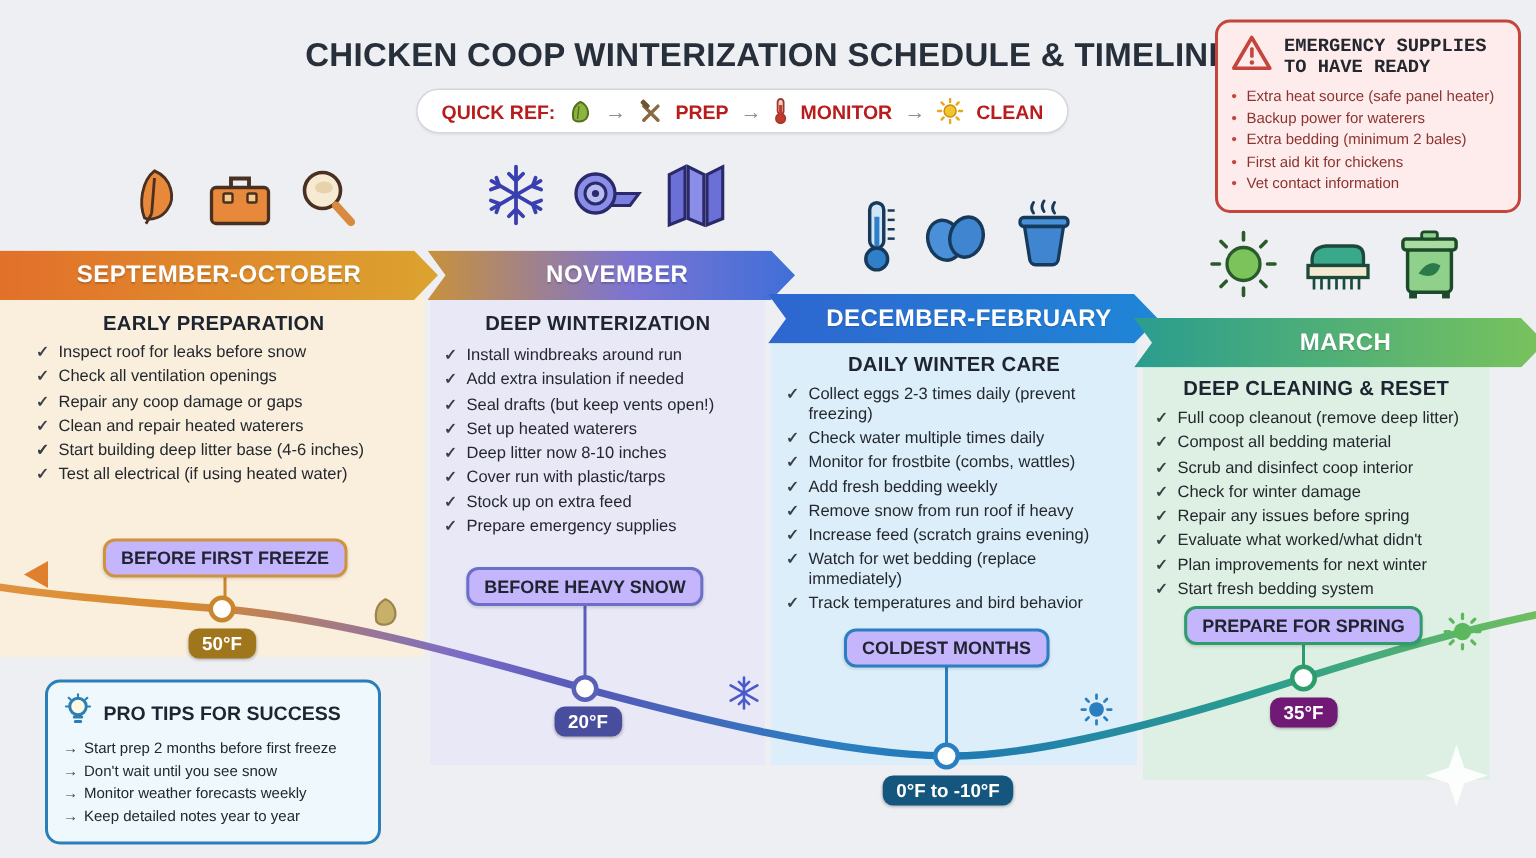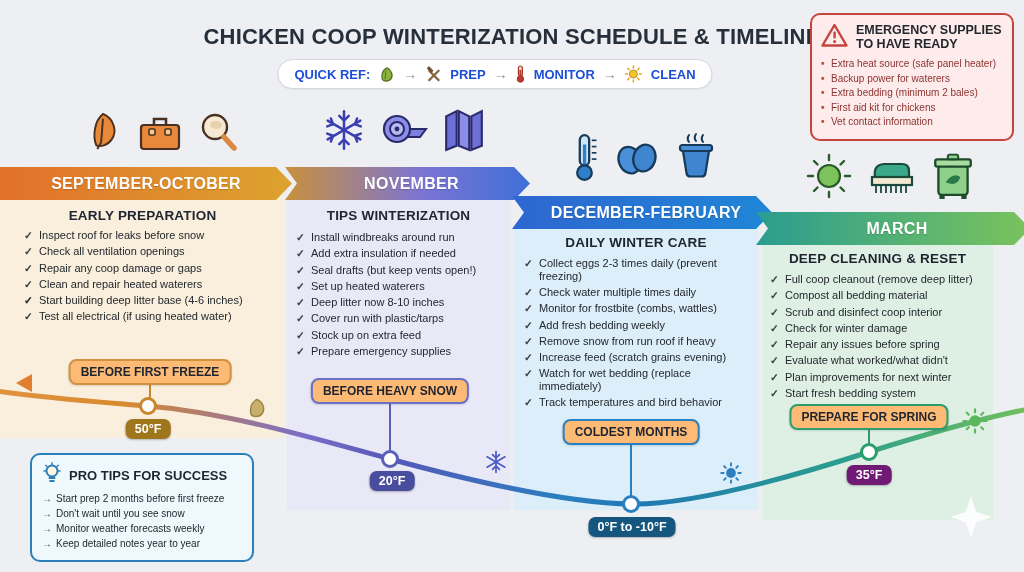--- a/index.html
+++ b/index.html
@@ -8,27 +8,27 @@
   
   .panel{position:absolute;z-index:0;}
   .p1{left:0;top:196px;width:283px;height:242px;background:#f9efdc;}
   .p2{left:287px;top:196px;width:223px;height:314px;background:#e8e8f7;}
   .p3{left:514px;top:224px;width:244px;height:286px;background:#dceef9;}
   .p4{left:762px;top:240px;width:231px;height:280px;background:#def0e4;}
 
   
   .title{position:absolute;top:24px;left:0;width:1024px;text-align:center;font-size:22px;font-weight:bold;color:#262f3a;letter-spacing:.2px;z-index:5;}
   .quickref{position:absolute;left:495px;top:59px;transform:translateX(-50%);z-index:5;background:#fff;border:1.5px solid #d5d7de;border-radius:18px;padding:5px 16px;display:flex;align-items:center;gap:8px;box-shadow:0 1px 2px rgba(0,0,0,.06);}
-  .qr-label,.qr-step-label{font-weight:bold;font-size:13px;color:#1d4ed8;white-space:nowrap;}
+  .qr-label,.qr-step-label{font-weight:bold;font-size:13px;color:#b91c1c;white-space:nowrap;}
   .qr-arrow{color:#8a8f98;font-size:14px;}
   .qr-icon{display:inline-flex;}
 
   
   .emergency{position:absolute;left:810px;top:13px;width:204px;z-index:6;background:#fdeceb;border:2px solid #c4453c;border-radius:10px;padding:8px 9px 8px 9px;box-sizing:border-box;}
-  .em-head{display:flex;gap:8px;}
+  .em-head{display:flex;align-items:center;gap:8px;font-family:Liberation Mono, monospace;}
   .em-title{font-weight:bold;font-size:12.5px;color:#24272e;line-height:1.15;}
   .em-list{margin:6px 0 0;padding:0;list-style:none;font-size:10px;color:#8c3330;}
   .em-list li{position:relative;padding-left:10px;margin-bottom:2.5px;line-height:1.2;}
   .em-list .blt{position:absolute;left:0;top:0;color:#c4453c;font-weight:bold;}
 
   
   .banner{position:absolute;z-index:3;height:33px;display:flex;align-items:center;justify-content:center;color:#fff;font-weight:bold;font-size:16px;letter-spacing:.3px;text-shadow:0 1px 1px rgba(0,0,0,.18);}
   .b1{left:0;top:167px;width:292px;background:linear-gradient(90deg,#e2702a,#dca32f);clip-path:polygon(0 0,calc(100% - 16px) 0,100% 50%,calc(100% - 16px) 100%,0 100%);}
   .b2{left:285px;top:167px;width:237px;background:linear-gradient(90deg,#c8913c,#7d74d2 55%,#3f6fd8);clip-path:polygon(0 0,calc(100% - 16px) 0,100% 50%,calc(100% - 16px) 100%,0 100%,12px 50%);padding-left:8px;}
   .b3{left:512px;top:196px;width:252px;background:linear-gradient(90deg,#2e66d0,#1f86d6);clip-path:polygon(0 0,calc(100% - 16px) 0,100% 50%,calc(100% - 16px) 100%,0 100%,12px 50%);padding-left:8px;}
@@ -38,21 +38,21 @@
   .i1{left:83px;top:110px;} .i2{left:322px;top:106px;} .i3{left:572px;top:132px;} .i4{left:806px;top:152px;}
 
   .subtitle{position:absolute;z-index:3;font-weight:bold;color:#1e2430;font-size:13.5px;text-align:center;letter-spacing:.2px;}
   .s1{left:0;top:208px;width:285px;} .s2{left:287px;top:208px;width:223px;} .s3{left:514px;top:235px;width:244px;} .s4{left:762px;top:251px;width:231px;}
 
   .tasks{position:absolute;z-index:3;list-style:none;margin:0;padding:0;font-size:11px;color:#23282e;}
   .tasks li{position:relative;padding-left:15px;margin-bottom:3.5px;line-height:1.16;}
   .tasks .chk{position:absolute;left:0;top:0;color:#3b4046;font-weight:bold;font-size:10.5px;}
   .t1{left:24px;top:229px;width:252px;} .t2{left:296px;top:231px;width:206px;} .t3{left:524px;top:257px;width:226px;} .t4{left:770px;top:273px;width:220px;}
 
-  .milestone{position:absolute;z-index:4;background:#fdba74;border:2px solid;border-radius:8px;font-weight:bold;font-size:12px;color:#1e2430;padding:4px 10px;white-space:nowrap;transform:translateX(-50%);box-shadow:0 1px 2px rgba(0,0,0,.12);}
+  .milestone{position:absolute;z-index:4;background:#c4b5fd;border:2px solid;border-radius:8px;font-weight:bold;font-size:12px;color:#1e2430;padding:4px 10px;white-space:nowrap;transform:translateX(-50%);box-shadow:0 1px 2px rgba(0,0,0,.12);}
   .m1{left:150px;top:359px;border-color:#d0923e;} .m2{left:390px;top:378px;border-color:#6a6fc8;} .m3{left:631px;top:419px;border-color:#2a7fc1;} .m4{left:869px;top:404px;border-color:#2e9d6e;}
 
   .connector{position:absolute;z-index:2;width:2px;}
   .k1{left:149px;top:384px;height:22px;background:#c9862c;} .k2{left:389px;top:403px;height:57px;background:#5a5fb8;} .k3{left:630px;top:444px;height:61px;background:#2a7fc1;} .k4{left:868px;top:429px;height:24px;background:#2e9d6e;}
 
   .node{position:absolute;z-index:4;width:12px;height:12px;background:#fff;border:3px solid;border-radius:50%;transform:translate(-50%,-50%);}
   .n1{left:148px;top:406px;border-color:#c9862c;} .n2{left:390px;top:459px;border-color:#5a5fb8;} .n3{left:631px;top:504px;border-color:#2a7fc1;} .n4{left:869px;top:452px;border-color:#2e9d6e;}
 
   .temp{position:absolute;z-index:4;color:#fff;font-weight:bold;font-size:12.5px;border-radius:7px;padding:3px 9px;transform:translateX(-50%);white-space:nowrap;box-shadow:0 1px 2px rgba(0,0,0,.25);}
   .tp1{left:148px;top:419px;background:#a0761c;} .tp2{left:392px;top:471px;background:#484d9e;} .tp3{left:632px;top:517px;background:#14567e;} .tp4{left:869px;top:465px;background:#701a75;text-align:right;}
@@ -274,21 +274,21 @@
       <span>NOVEMBER</span>
     </div>
   <div class="banner b3">
       <span>DECEMBER-FEBRUARY</span>
     </div>
   <div class="banner b4">
       <span>MARCH</span>
     </div>
 
   <div class="subtitle s1">EARLY PREPARATION</div>
-  <div class="subtitle s2">TIPS WINTERIZATION</div>
+  <div class="subtitle s2">DEEP WINTERIZATION</div>
   <div class="subtitle s3">DAILY WINTER CARE</div>
   <div class="subtitle s4">DEEP CLEANING &amp; RESET</div>
 
   <ul class="tasks t1">
     <li><span class="chk">✓</span><span>Inspect roof for leaks before snow</span></li>
     <li><span class="chk">✓</span><span>Check all ventilation openings</span></li>
     <li><span class="chk">✓</span><span>Repair any coop damage or gaps</span></li>
     <li><span class="chk">✓</span><span>Clean and repair heated waterers</span></li>
     <li><span class="chk">✓</span></li>
     <li><span class="chk">✓</span><span>Start building deep litter base (4-6 inches)</span></li>

